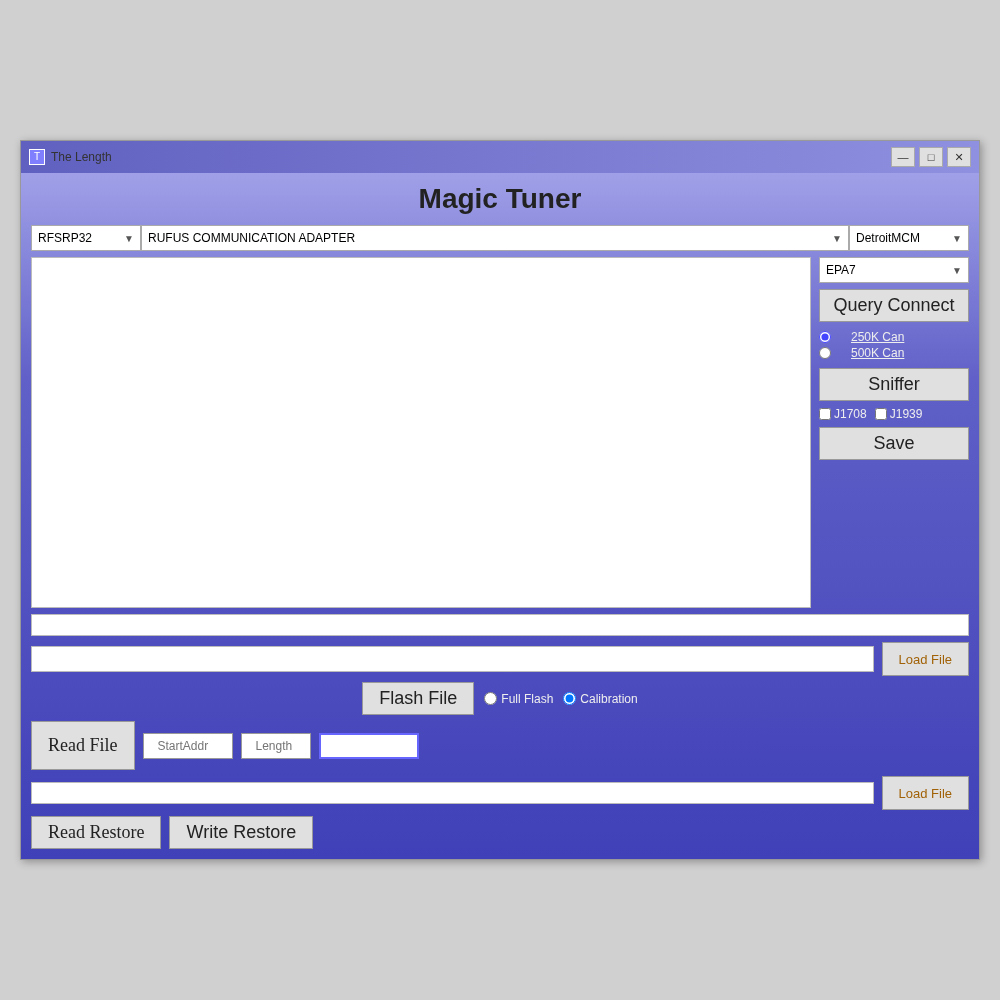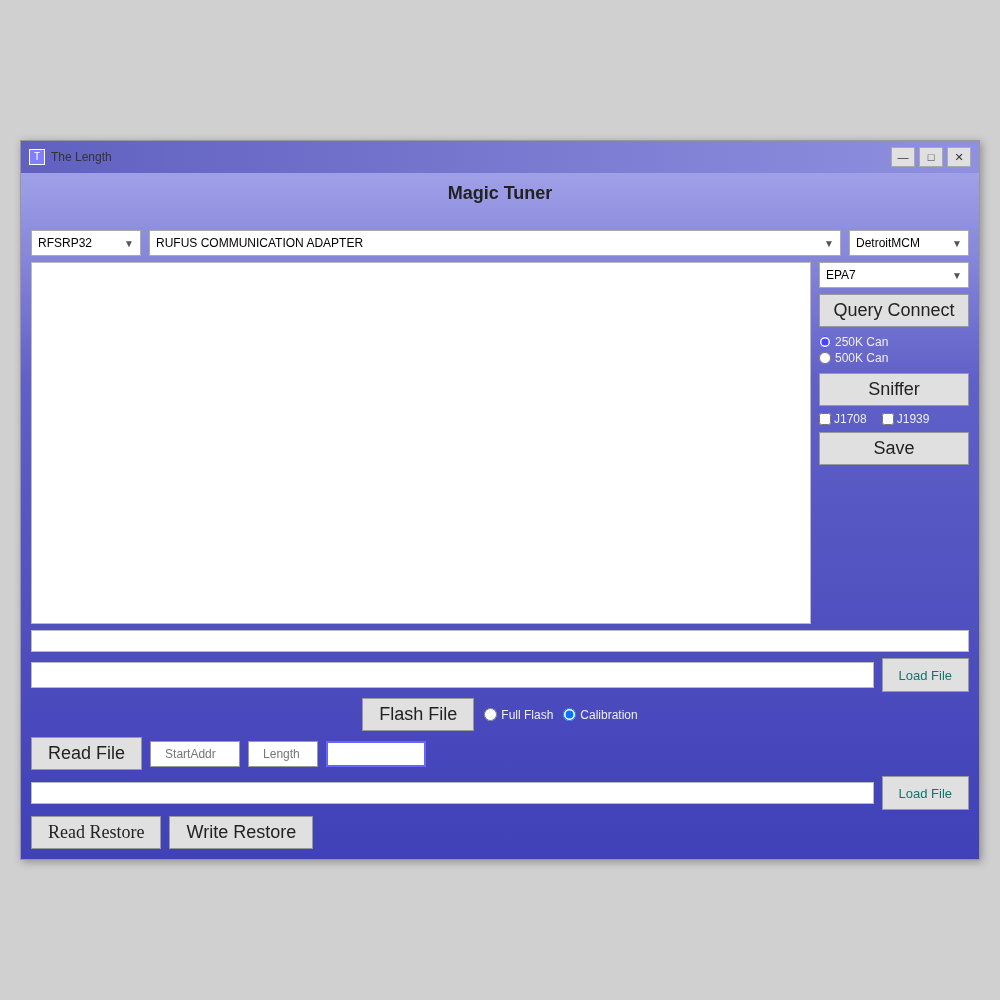--- a/index.html
+++ b/index.html
@@ -70,31 +70,30 @@
       background: linear-gradient(to bottom, #a0a0e8 0%, #6060c8 30%, #4040b8 100%);
       padding: 10px;
       display: flex;
       flex-direction: column;
       gap: 6px;
       overflow: hidden;
     }
 
     .app-title {
       text-align: center;
-      font-size: 18px;
+      font-size: 28px;
       font-weight: bold;
       color: #222;
       margin-bottom: 4px;
     }
 
     .top-controls {
       display: flex;
-      gap: 8px;
-      align-items: center;
-      margin-top: 16px;
+      gap: 0;
+      align-items: center;
     }
 
     .dropdown {
       background: white;
       border: 1px solid #aaa;
       padding: 3px 6px;
       font-size: 12px;
       cursor: pointer;
       display: flex;
       align-items: center;
@@ -147,34 +146,35 @@
 
     .radio-group {
       display: flex;
       flex-direction: column;
       gap: 2px;
       padding: 2px 0;
     }
     .radio-item {
       display: flex;
       align-items: center;
-      gap: 4px;
+      gap: 20px;
       font-size: 12px;
       color: #eee;
       cursor: pointer;
+      text-decoration: underline;
     }
     .radio-input {
       width: 12px;
       height: 12px;
       accent-color: #4444ff;
     }
 
     .checkbox-group {
       display: flex;
-      gap: 15px;
+      gap: 8px;
       align-items: center;
     }
     .checkbox-item {
       display: flex;
       align-items: center;
       gap: 3px;
       font-size: 12px;
       color: #eee;
       cursor: pointer;
     }
@@ -204,21 +204,21 @@
       font-size: 12px;
       height: 26px;
     }
 
     .load-file-btn {
       background: #e0e0e0;
       border: 1px solid #999;
       padding: 5px 16px;
       cursor: pointer;
       font-size: 13px;
-      color: #0f766e;
+      color: #a16207;
       white-space: nowrap;
       height: 34px;
     }
 
     .flash-row {
       display: flex;
       align-items: center;
       gap: 10px;
       justify-content: center;
     }
@@ -356,21 +356,21 @@
         <input type="radio" name="flash_type" style="">
         <span>Full Flash</span>
       </label>
       <label class="radio-inline">
         <input type="radio" name="flash_type" checked="" style="">
         <span>Calibration</span>
       </label>
     </div>
 
     <div class="read-row">
-      <button class="panel-btn" style="padding: 5px 16px;">Read File</button>
+      <button class="panel-btn" style="padding: 13px 16px; font-family: Liberation Serif, serif;">Read File</button>
       <input type="text" class="input-field start-addr-input" placeholder="StartAddr" style="">
       <input type="text" class="input-field length-input" placeholder="Length" style="">
       <input type="text" class="input-field value-input" style="">
     </div>
 
     <div class="row-flex">
       <div class="second-progress"></div>
       <button class="load-file-btn">Load File</button>
     </div>
 

